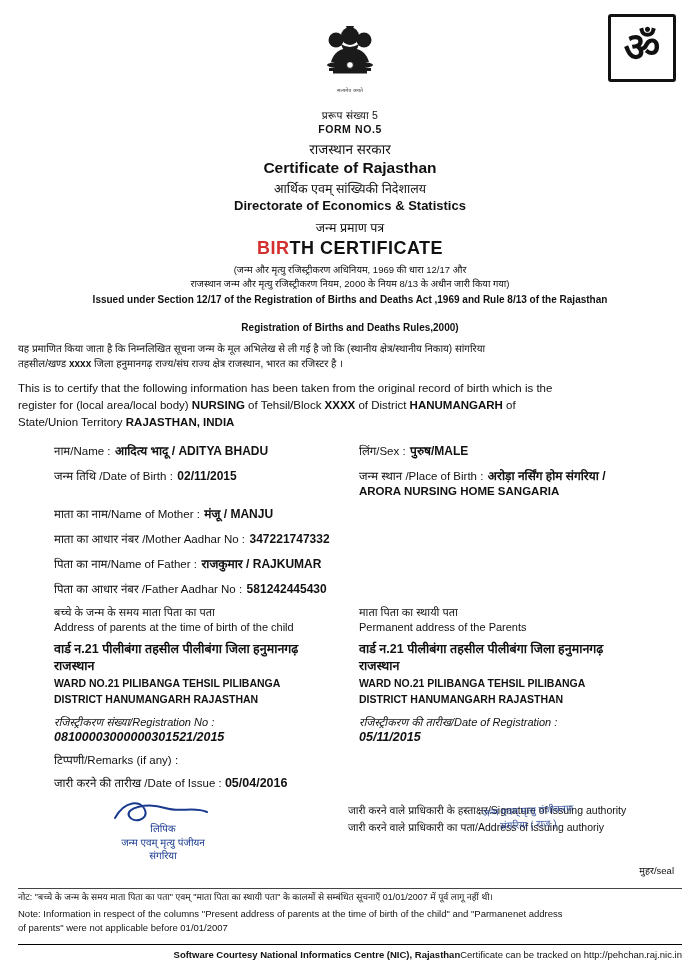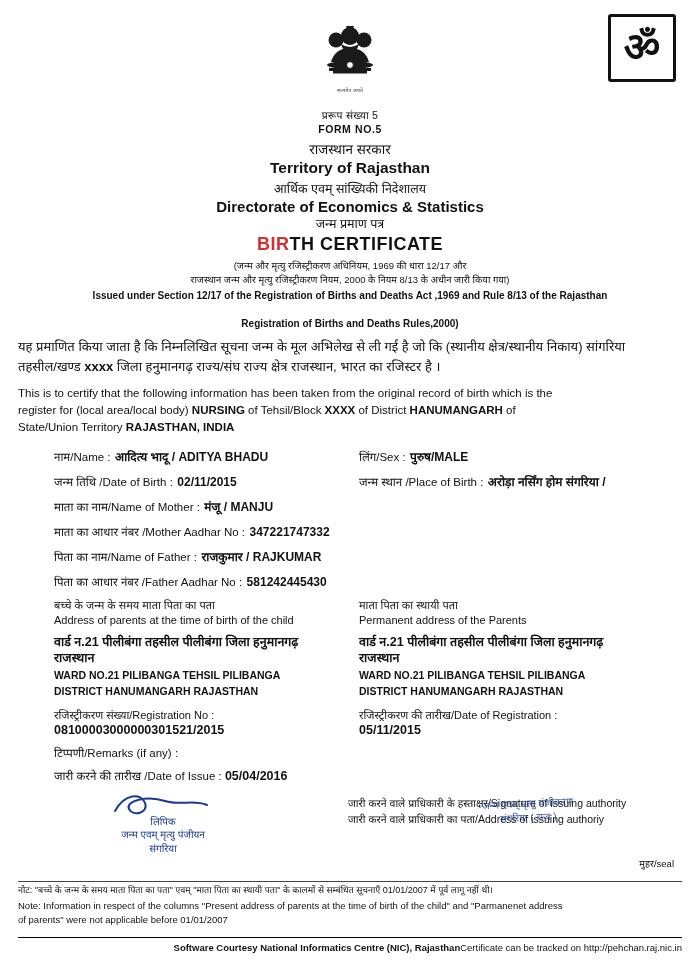--- a/index.html
+++ b/index.html
@@ -81,23 +81,23 @@
   .t-en1 {
     font-size: 15.5px;
     font-weight: bold;
     margin: 0 0 3px 0;
   }
   .t-hi2 {
     font-size: 12.5px;
     margin: 0 0 1px 0;
   }
   .t-en2 {
-    font-size: 15px;
-    font-weight: bold;
-    margin: 0 0 0 0;
+    font-size: 13px;
+    font-weight: bold;
+    margin: 0 0 6px 0;
   }
   .t-hi3 {
     font-size: 12.5px;
     margin: 0 0 2px 0;
   }
   .t-birth {
     font-size: 18px;
     font-weight: bold;
     letter-spacing: .5px;
     margin: 0 0 4px 0;
@@ -117,21 +117,21 @@
     margin: 0 0 15px 0;
     line-height: 1.35;
   }
   .t-act-en2 {
     font-size: 10px;
     font-weight: bold;
     margin: 0 0 8px 0;
   }
   
   .decl-hi {
-    font-size: 13px;
+    font-size: 10px;
     line-height: 1.55;
     margin: 6px 0 8px 0;
     text-align: left;
   }
   .decl-hi b { font-weight: bold; }
   .decl-en {
     font-size: 11.5px;
     line-height: 1.5;
     margin: 0 0 10px 0;
     text-align: left;
@@ -302,21 +302,21 @@
 
     <div class="logo-box">
       <span class="glyph">ॐ</span>
     </div>
   </div>
 
   <div class="titles">
     <div class="t-hi-small">प्ररूप संख्या 5</div>
     <div class="t-form">FORM NO.5</div>
     <div class="t-hi1">राजस्थान सरकार</div>
-    <div class="t-en1">Territory of Rajasthan</div>
+    <div class="t-en1">Certificate of Rajasthan</div>
     <div class="t-hi2">आर्थिक एवम् सांख्यिकी निदेशालय</div>
     <div class="t-en2">Directorate of Economics &amp; Statistics</div>
     <div class="t-hi3">जन्म प्रमाण पत्र</div>
     <div class="t-birth">
       <span class="red">BIR</span><span>TH CERTIFICATE</span>
     </div>
     <div class="t-act-hi">(जन्म और मृत्यु रजिस्ट्रीकरण अधिनियम, 1969 की धारा 12/17 और</div>
     <div class="t-act-hi2">राजस्थान जन्म और मृत्यु रजिस्ट्रीकरण नियम, 2000 के नियम 8/13 के अधीन जारी किया गया)</div>
     <div class="t-act-en">Issued under Section 12/17 of the Registration of Births and Deaths Act ,1969 and Rule 8/13 of the Rajasthan</div>
     <div class="t-act-en2">Registration of Births and Deaths Rules,2000)</div>
@@ -347,20 +347,21 @@
     </div>
 
     <div class="frow">
       <div class="fcol-l">
         <span class="lbl">जन्म तिथि /Date of Birth :</span>
         <span class="val">02/11/2015</span>
       </div>
       <div class="fcol-r">
         <span class="lbl">जन्म स्थान /Place of Birth :</span>
         <span class="val">अरोड़ा नर्सिंग होम संगरिया /</span>
+        <div class="val-block">ARORA NURSING HOME SANGARIA</div>
       </div>
     </div>
 
     <div class="frow">
       <div class="fcol-l">
         <span class="lbl">माता का नाम/Name of Mother :</span>
         <span class="val">मंजू / MANJU</span>
       </div>
       <div class="fcol-r"></div>
     </div>
@@ -405,21 +406,21 @@
         <div class="addr-en">DISTRICT HANUMANGARH RAJASTHAN</div>
       </div>
       <div class="fcol-r">
         <div class="addr-hi">वार्ड न.21 पीलीबंगा तहसील पीलीबंगा जिला हनुमानगढ़</div>
         <div class="addr-hi">राजस्थान</div>
         <div class="addr-en">WARD NO.21 PILIBANGA TEHSIL PILIBANGA</div>
         <div class="addr-en">DISTRICT HANUMANGARH RAJASTHAN</div>
       </div>
     </div>
 
-    <div class="frow" style="margin-top:8px;">
+    <div class="frow" style="margin-top:8px;font-style:italic;">
       <div class="fcol-l">
         <div class="reg-lbl">रजिस्ट्रीकरण संख्या/Registration No :</div>
         <div class="reg-val">08100003000000301521/2015</div>
       </div>
       <div class="fcol-r">
         <div class="reg-lbl">रजिस्ट्रीकरण की तारीख/Date of Registration :</div>
         <div class="reg-val">05/11/2015</div>
       </div>
     </div>
 

